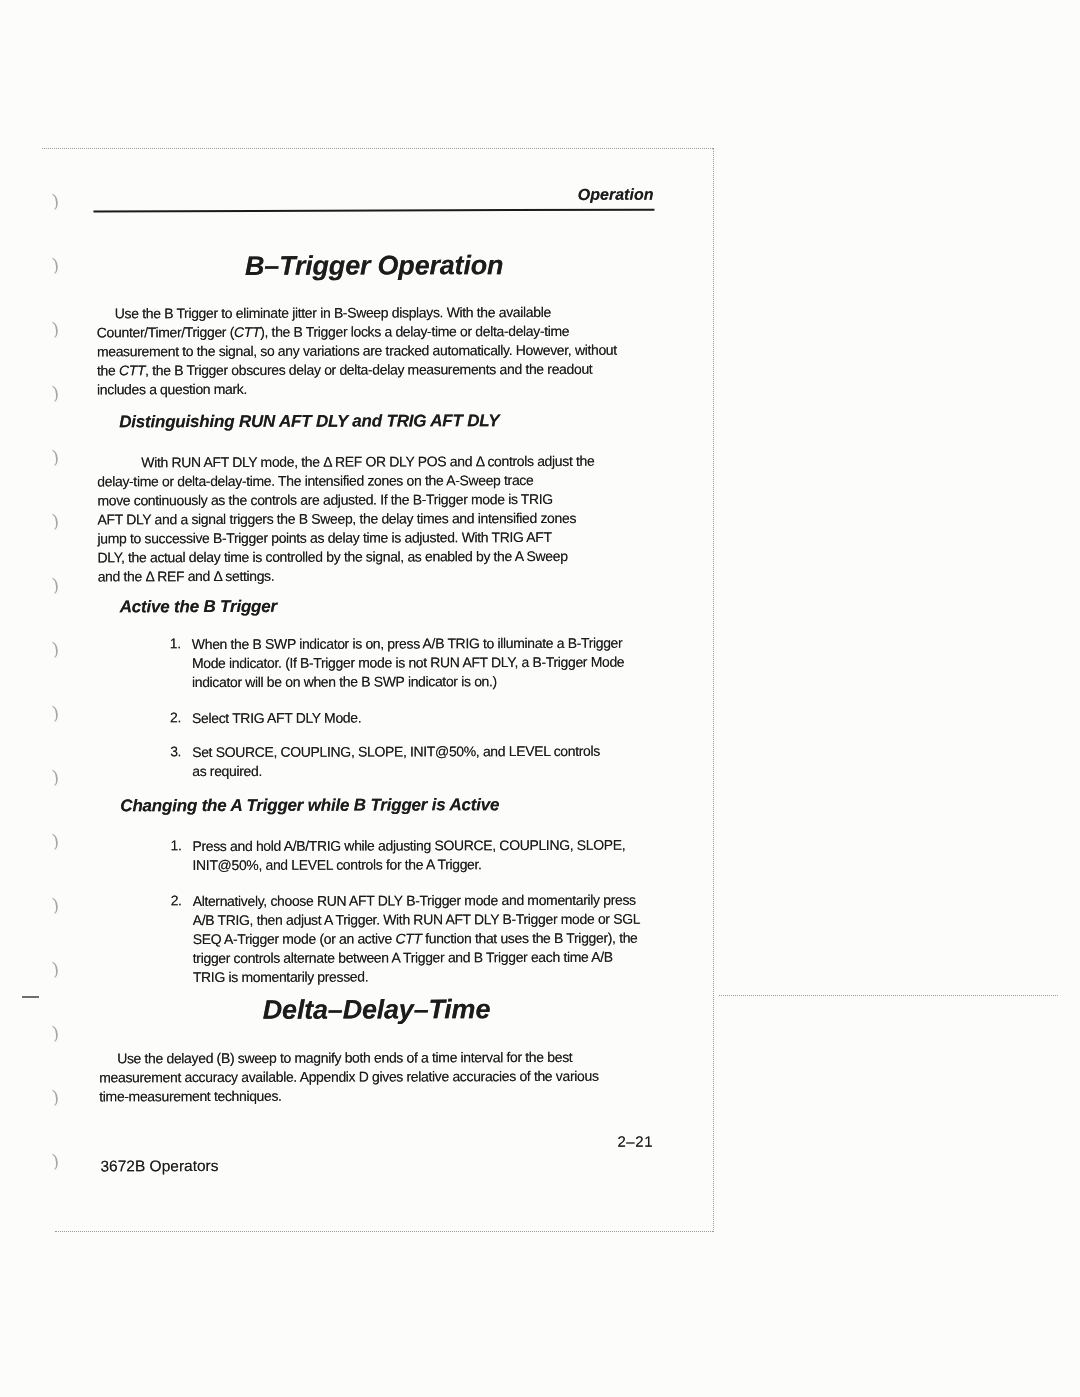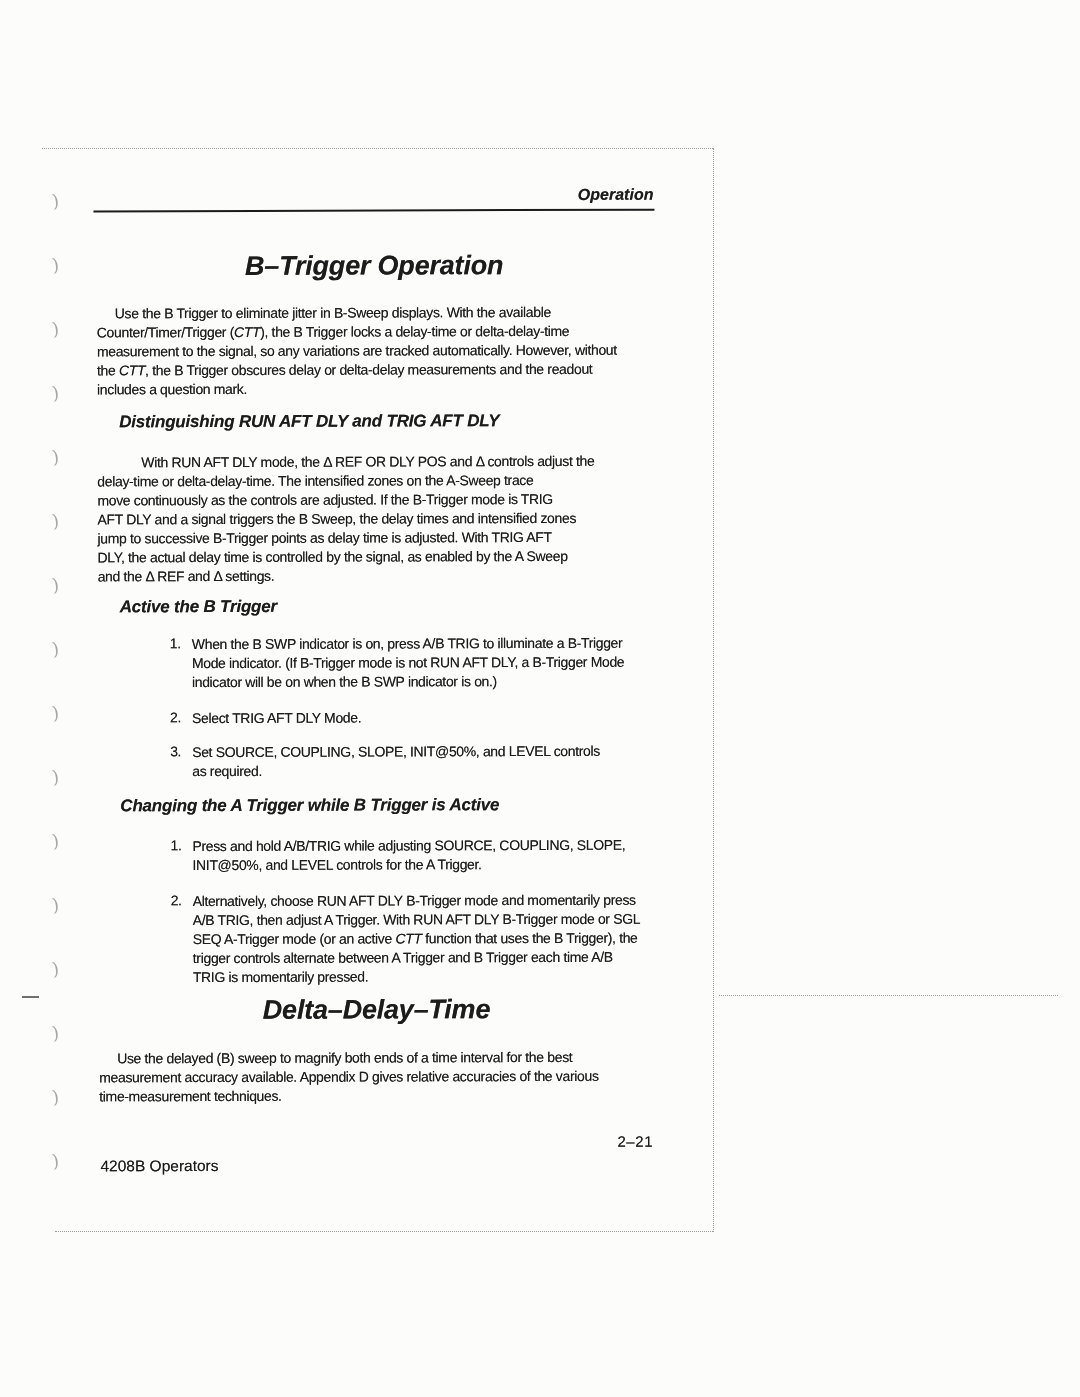--- a/index.html
+++ b/index.html
@@ -142,17 +142,17 @@
     </div>
 
     <h1 class="h1" style="top:994px">Delta–Delay–Time</h1>
 
     <div class="para" style="top:1048px">
       <span class="fl">Use the delayed (B) sweep to magnify both ends of a time interval for the best</span>
       <span>measurement accuracy available. Appendix D gives relative accuracies of the various</span>
       <span>time-measurement techniques.</span>
     </div>
 
-    <div class="footl">4208B Operators</div>
+    <div class="footl">3672B Operators</div>
     <div class="footr">2–21</div>
 
   </div>
 </div>
 
 </body></html>

